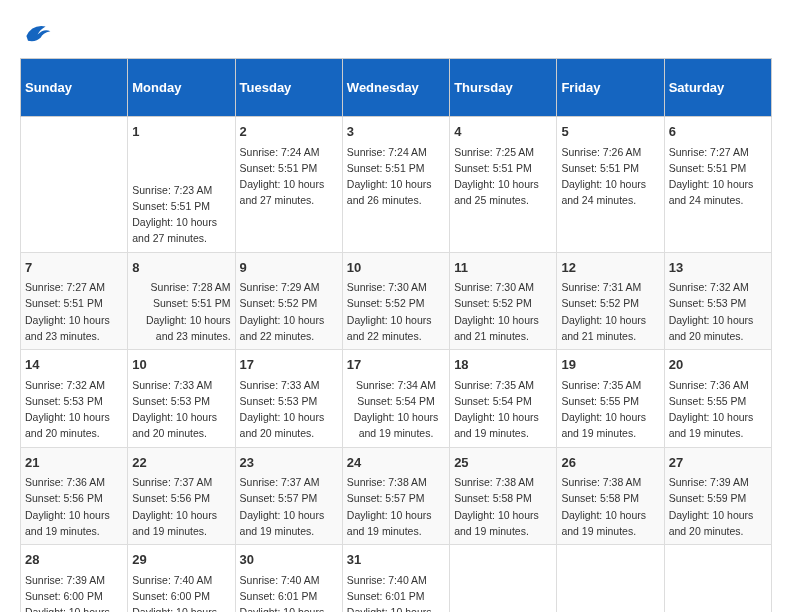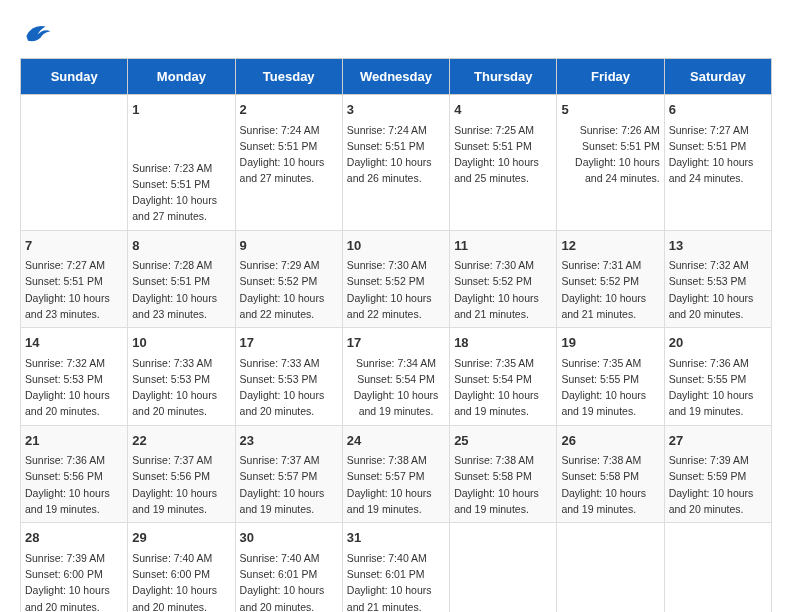--- a/index.html
+++ b/index.html
@@ -34,22 +34,22 @@
     table {
       width: 100%;
       border-collapse: collapse;
       font-size: 11px;
     }
     thead tr {
       background-color: #1565c0;
       color: #fff;
     }
     thead th {
-      padding: 10px 4px;
-      text-align: center;
+      padding: 21px 4px;
+      text-align: left;
       font-size: 13px;
       font-weight: bold;
       border: 1px solid #ccc;
     }
     tbody tr {
       border-bottom: 1px solid #ccc;
     }
     tbody td {
       vertical-align: top;
       padding: 5px 4px;
@@ -132,21 +132,21 @@
         </td>
         <td>
           <span class="day-number">4</span>
           <div class="day-info" style="white-space: pre-line;">Sunrise: 7:25 AM
 Sunset: 5:51 PM
 Daylight: 10 hours
 and 25 minutes.</div>
         </td>
         <td>
           <span class="day-number">5</span>
-          <div class="day-info" style="white-space: pre-line; text-align: right;">Sunrise: 7:26 AM
+          <div class="day-info" style="white-space: pre-line;">Sunrise: 7:26 AM
 Sunset: 5:51 PM
 Daylight: 10 hours
 and 24 minutes.</div>
         </td>
         <td>
           <span class="day-number">6</span>
           <div class="day-info" style="white-space: pre-line;">Sunrise: 7:27 AM
 Sunset: 5:51 PM
 Daylight: 10 hours
 and 24 minutes.</div>
@@ -155,21 +155,21 @@
       <tr>
         <td>
           <span class="day-number">7</span>
           <div class="day-info" style="white-space: pre-line;">Sunrise: 7:27 AM
 Sunset: 5:51 PM
 Daylight: 10 hours
 and 23 minutes.</div>
         </td>
         <td>
           <span class="day-number">8</span>
-          <div class="day-info" style="white-space: pre-line;">Sunrise: 7:28 AM
+          <div class="day-info" style="white-space: pre-line; text-align: right;">Sunrise: 7:28 AM
 Sunset: 5:51 PM
 Daylight: 10 hours
 and 23 minutes.</div>
         </td>
         <td>
           <span class="day-number">9</span>
           <div class="day-info" style="white-space: pre-line;">Sunrise: 7:29 AM
 Sunset: 5:52 PM
 Daylight: 10 hours
 and 22 minutes.</div>

